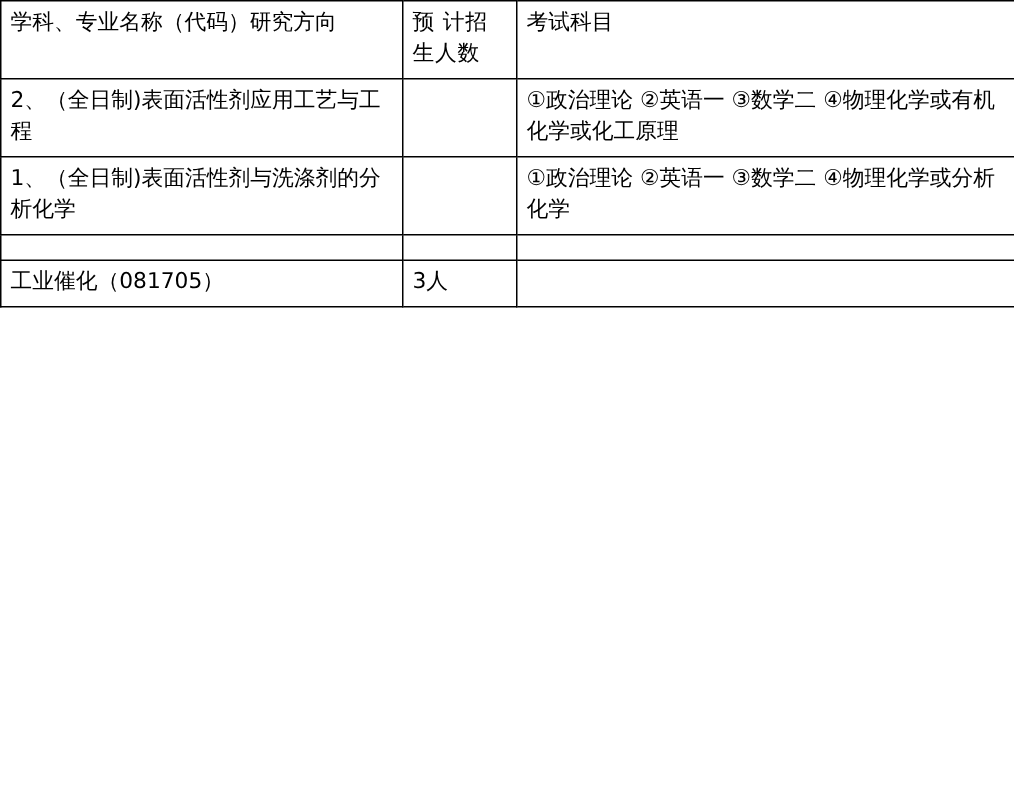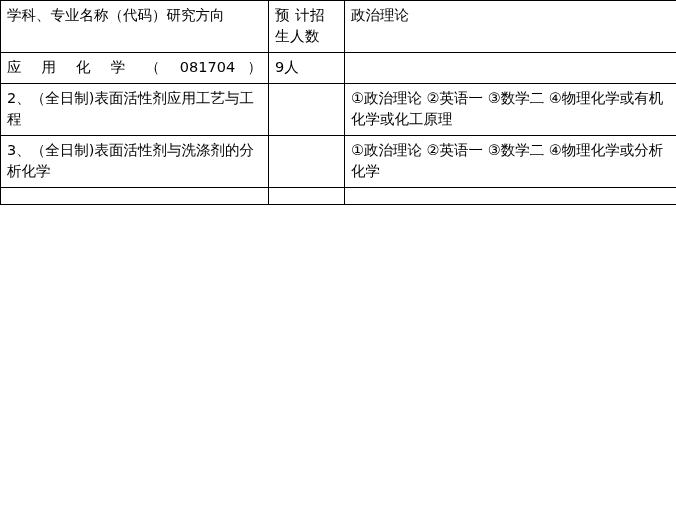--- a/index.html
+++ b/index.html
@@ -83,49 +83,49 @@
   <table class="grid">
     <colgroup>
       <col class="c1">
       <col class="c2">
       <col class="c3">
     </colgroup>
     <thead>
       <tr>
         <th class="hdr-major just-hdr">学科、专业名称（代码）研究方向</th>
         <th class="hdr-plan">预 计招生人数</th>
-        <th class="hdr-subject">政治理论</th>
+        <th class="hdr-subject">考试科目</th>
       </tr>
     </thead>
     <tbody>
 
-      <tr>
-        <td class="just">应 用 化 学 （ 081704 ）</td>
-        <td class="num">9人</td>
-        <td></td>
-      </tr>
 
 
       <tr>
         <td>2、（全日制)表面活性剂应用工艺与工程</td>
         <td class="num"></td>
         <td>①政治理论 ②英语一 ③数学二  ④物理化学或有机化学或化工原理</td>
       </tr>
 
 
       <tr>
-        <td>3、（全日制)表面活性剂与洗涤剂的分析化学</td>
+        <td>1、（全日制)表面活性剂与洗涤剂的分析化学</td>
         <td class="num"></td>
         <td>①政治理论 ②英语一 ③数学二  ④物理化学或分析化学</td>
       </tr>
 
       <tr class="blankrow">
         <td></td>
         <td></td>
         <td></td>
       </tr>
 
+      <tr>
+        <td>工业催化（081705）</td>
+        <td class="num">3人</td>
+        <td></td>
+      </tr>
 
 
 
     </tbody>
   </table>
 </div>
 
 </body></html>

